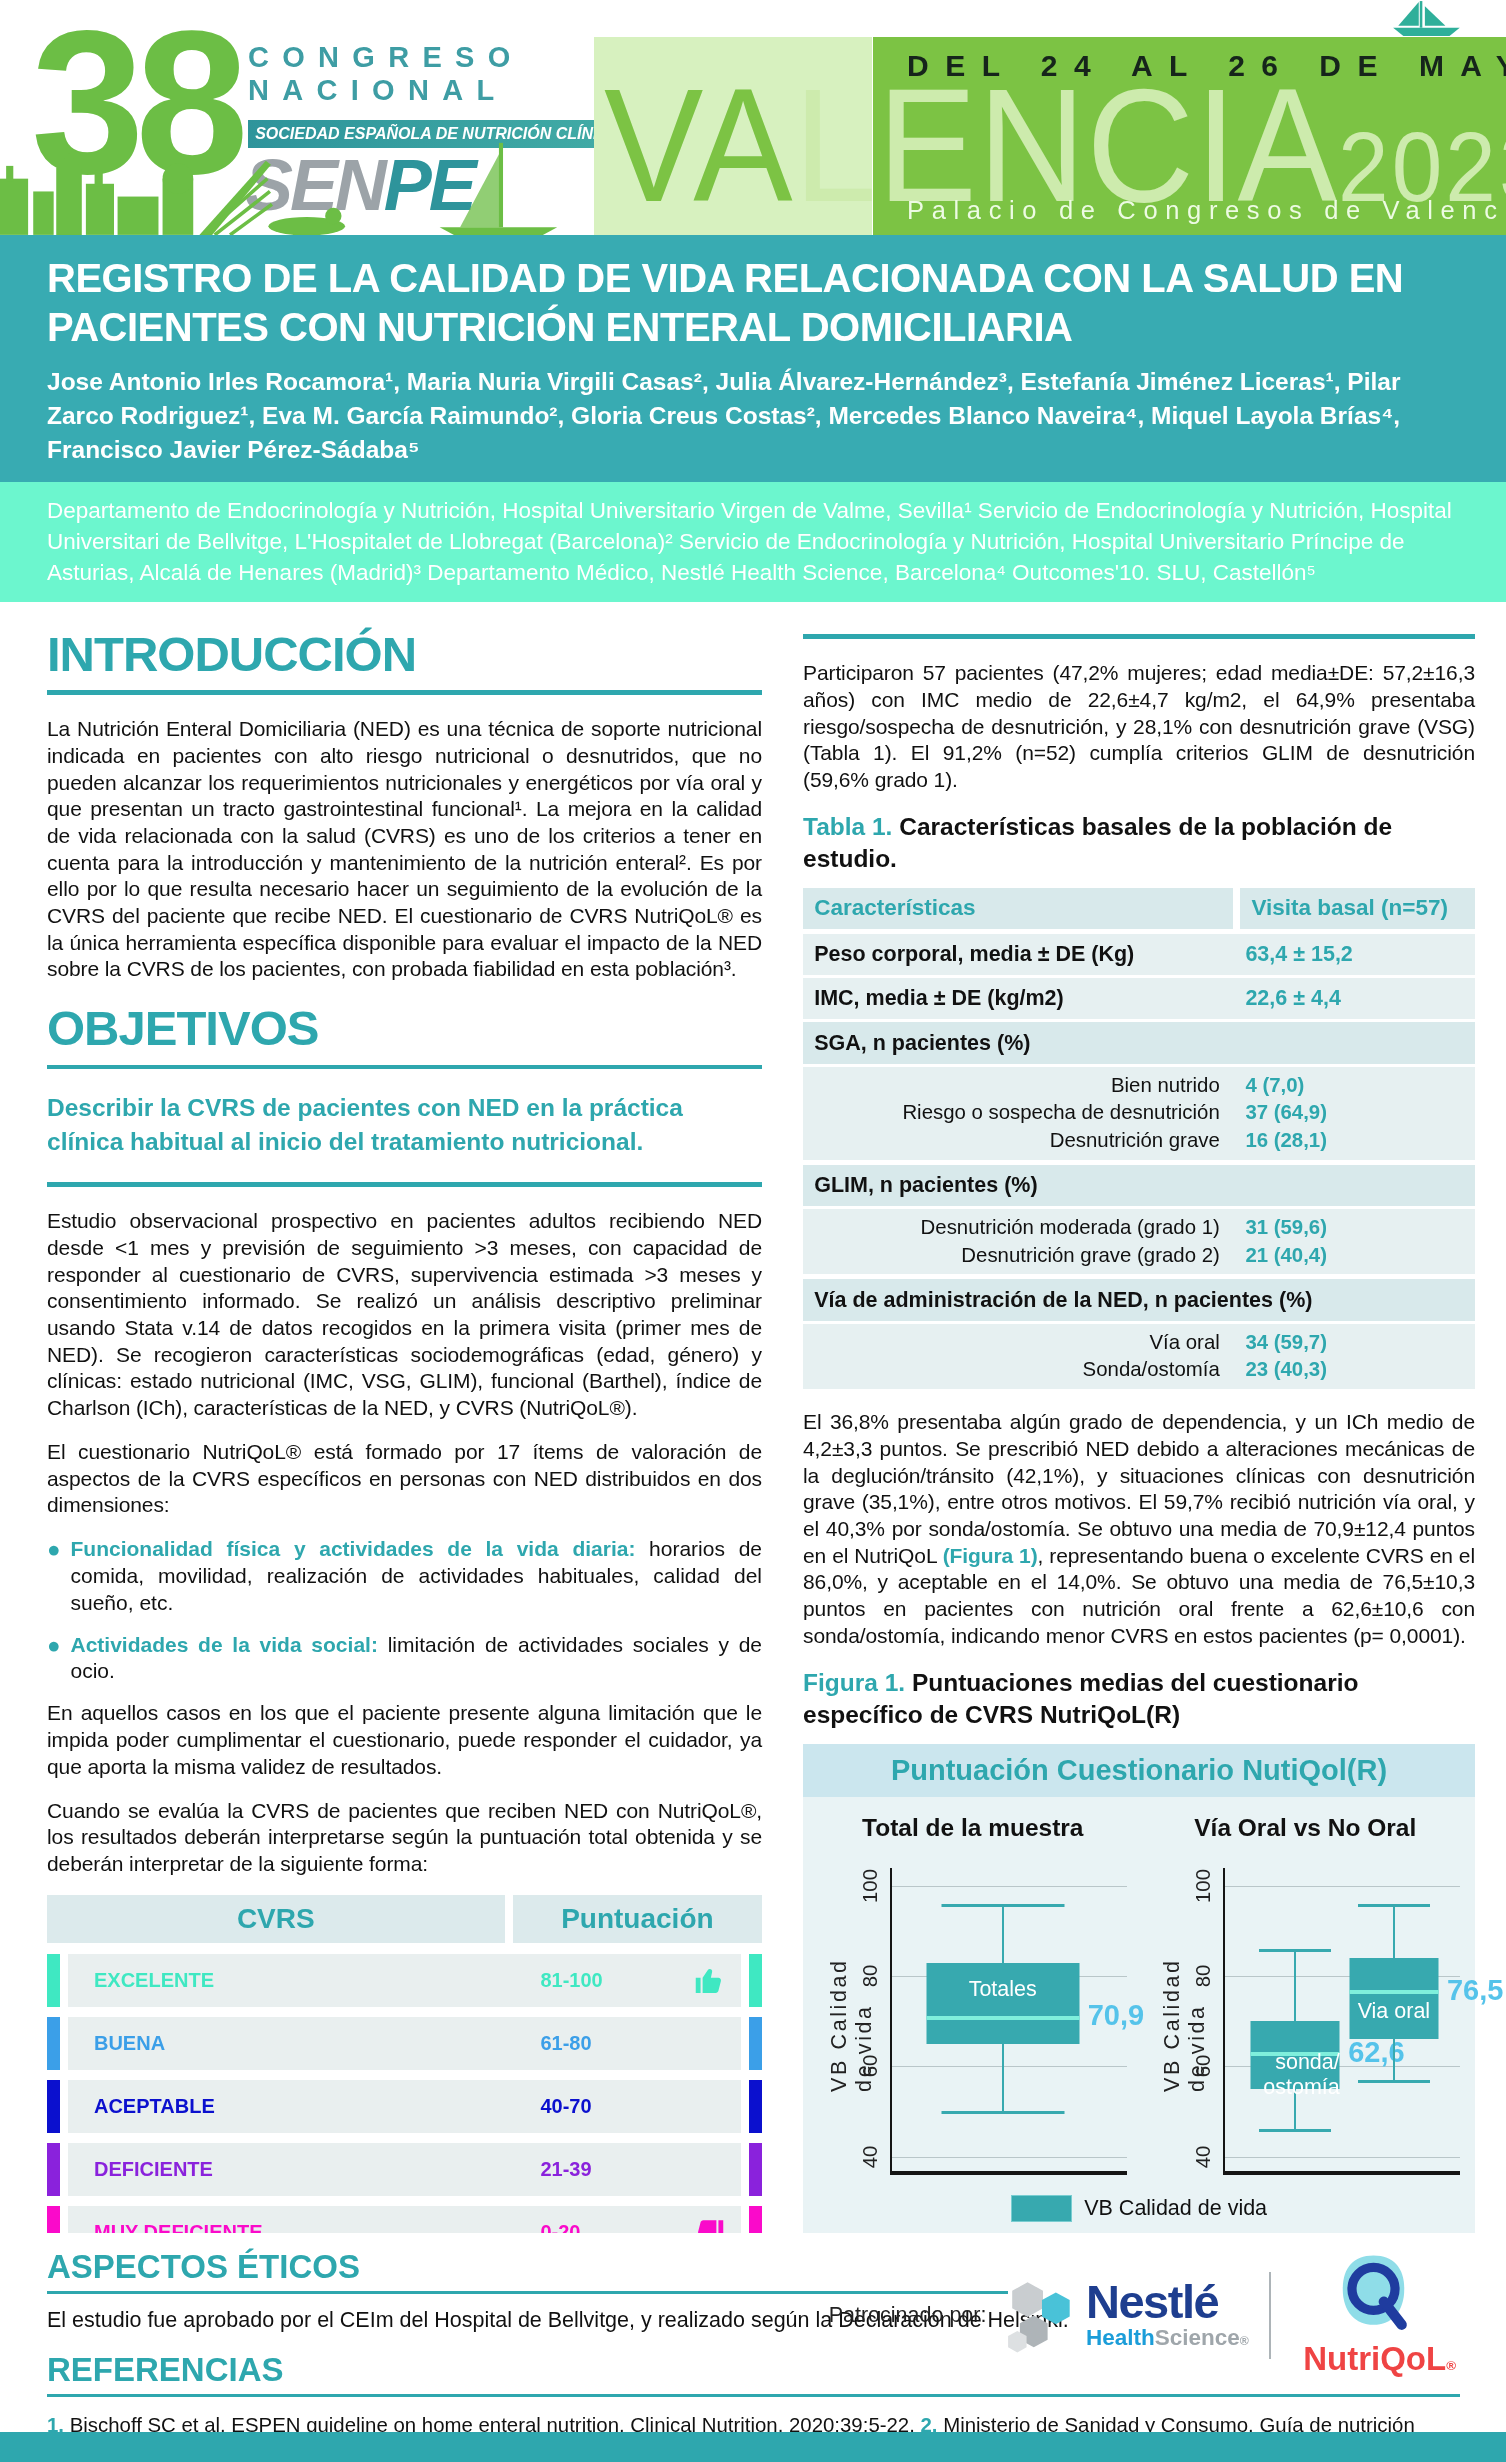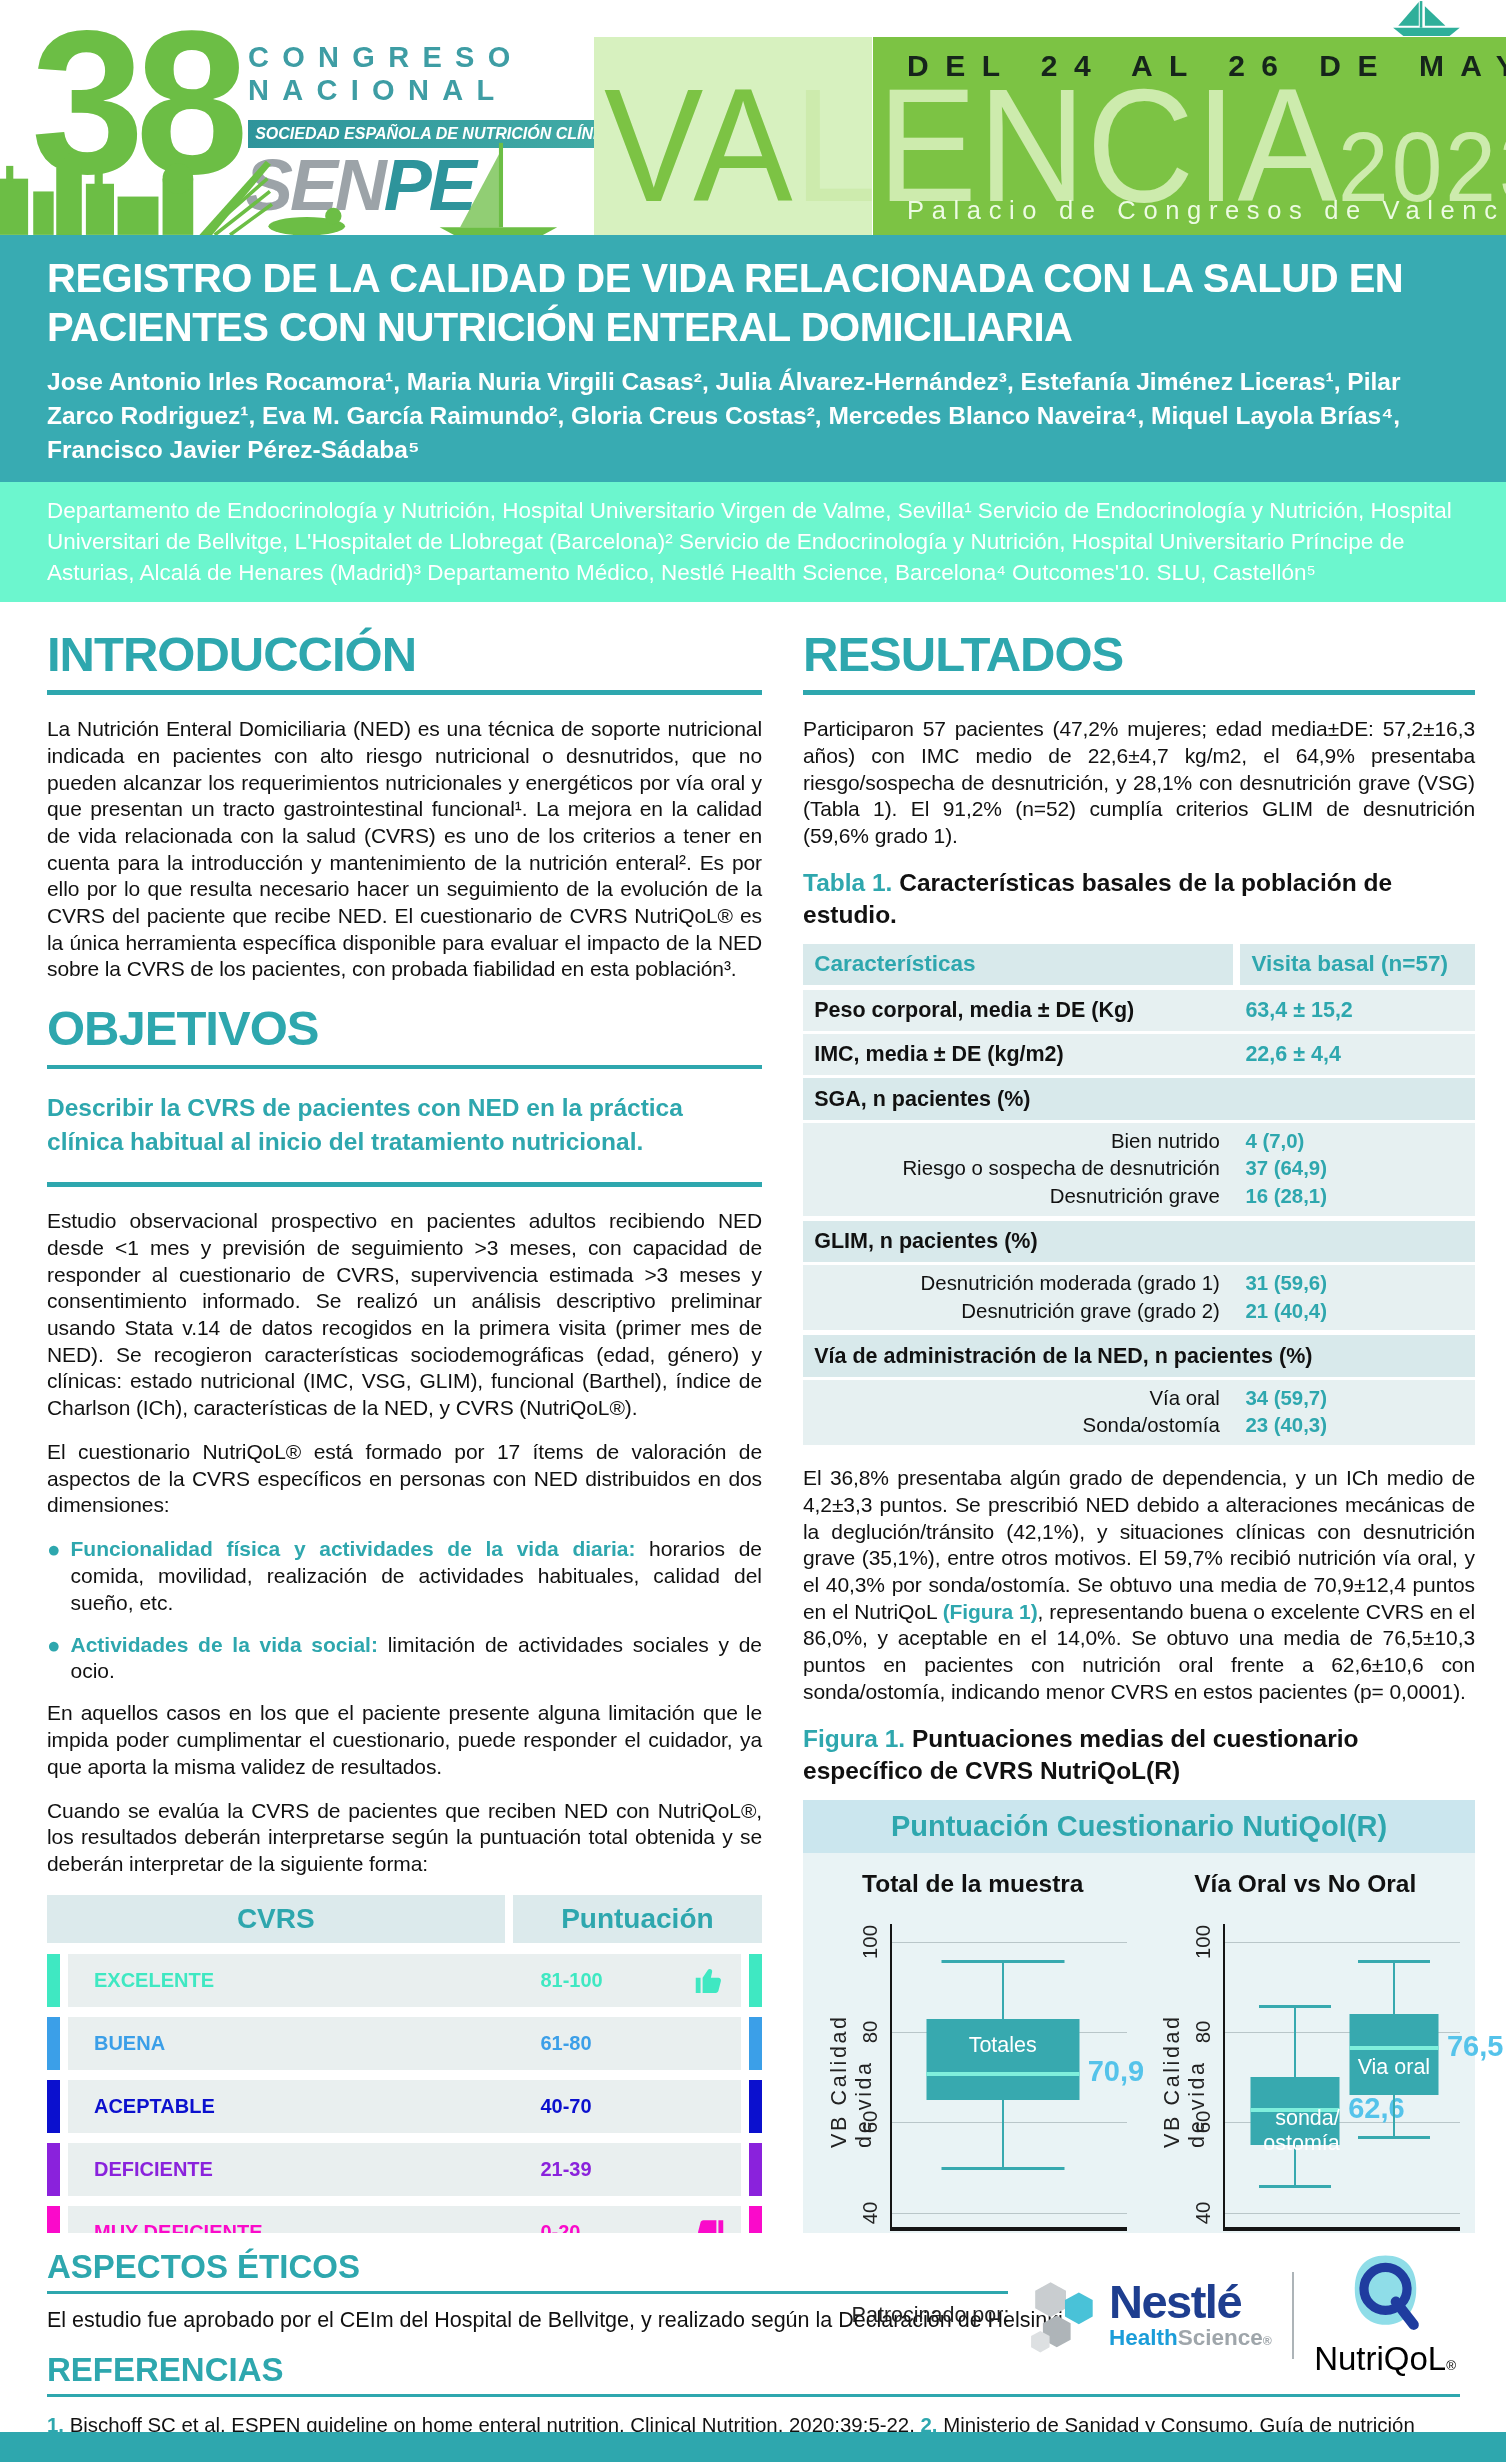--- a/index.html
+++ b/index.html
@@ -111,21 +111,21 @@
   .refs{font-size:20.4px; line-height:1.45; padding-bottom:10.2px;}
   .refs .num{color:var(--teal); font-weight:bold;}
   .sponsor{position:absolute; right:51px; top:20.4px; display:flex; align-items:center; gap:20.4px;}
   .sponsor-label{font-size:21.5px; color:#222;}
   .nestle{display:flex; align-items:center; gap:7.2px;}
   .nestle-text .n1{font-size:47px; font-weight:bold; color:#1E3E8F; letter-spacing:-1.5px; line-height:0.9; display:block;}
   .nestle-text .n2{font-size:22.5px; font-weight:bold; display:block; margin-top:2px;}
   .nestle-text .n2 .h{color:#1B9DD9;} .nestle-text .n2 .s{color:#9FA6AB;} .nestle-text .n2 .r{font-size:12.3px; color:#9FA6AB;}
   .vdiv{width:1.5px; height:87px; background:#ADB4B8;}
   .nutriqol{text-align:center;}
-  .nutriqol .nq-text{font-size:33px; font-weight:normal; color:#000000; margin-top:3.1px;}
+  .nutriqol .nq-text{font-size:33px; font-weight:bold; color:#ef4444; margin-top:3.1px;margin-left:12px;}
   .nutriqol .nq-text .r{font-size:13.3px;}
   .footer-bar{position:absolute; left:0; right:0; bottom:0; height:30px; background:var(--teal);}
 </style>
 </head>
 <body>
 
 <div id="poster">
 
   <div class="top-header">
     <div class="logo38">38</div>
@@ -260,21 +260,20 @@
                   </svg>
                 </span>
               </div>
               <div class="sc-bar" style="background: rgb(250, 10, 202);"></div>
             </div>
           </div>
       </div>
     </div>
 
     <div class="col-right">
-      <h2 class="sec">RESULTADOS</h2>
       <div class="rule"></div>
       <p class="body">Participaron 57 pacientes (47,2% mujeres; edad media±DE: 57,2±16,3 años) con IMC medio de 22,6±4,7 kg/m2, el 64,9% presentaba riesgo/sospecha de desnutrición, y 28,1% con desnutrición grave (VSG) (Tabla 1). El 91,2% (n=52) cumplía criterios GLIM de desnutrición (59,6% grado 1).</p>
       <p class="tcaption"><span class="lead">Tabla 1.</span><span> Características basales de la población de estudio.</span></p>
 
       <div class="t1">
         <div class="t1-head">
           <div class="cell c1">Características</div>
           <div class="cell c2">Visita basal (n=57)</div>
         </div>
         <div id="tabla1-rows">

